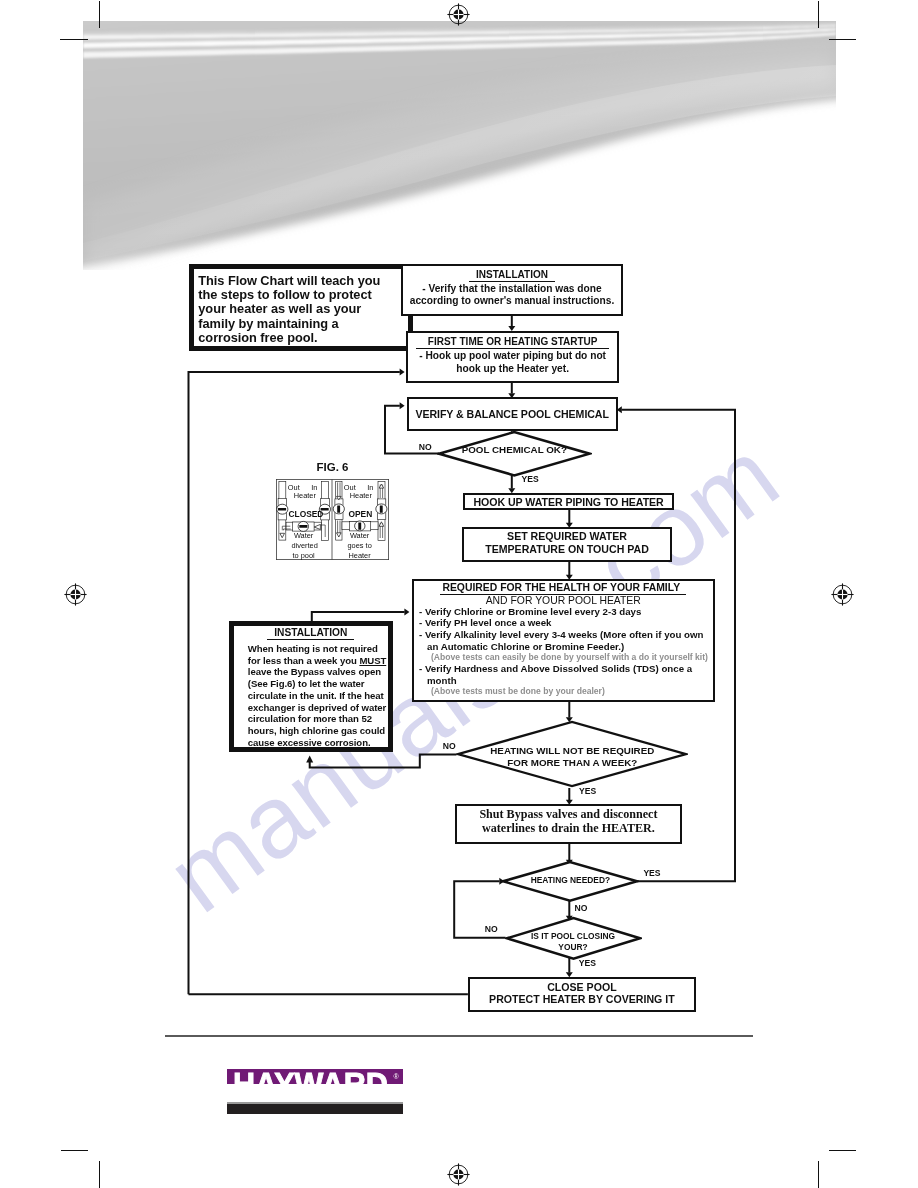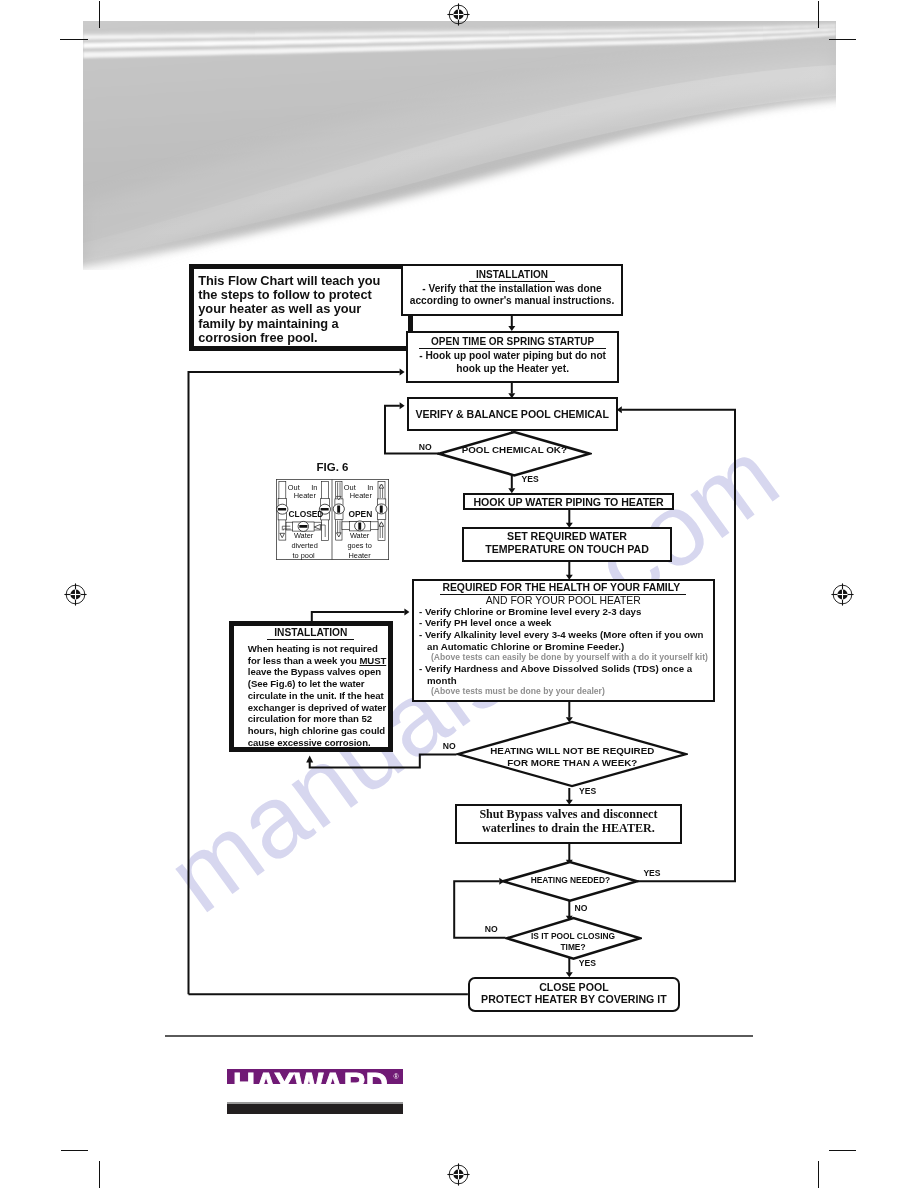--- a/index.html
+++ b/index.html
@@ -328,21 +328,21 @@
 
   <div class="fbox" style="left:400.9px;top:264px;width:222.2px;height:52.3px;">
     <div class="bxtitle"><span class="ul">INSTALLATION</span></div>
     <div class="bxbody ctr">
       <div>- Verify that the installation was done</div>
       <div>according to owner's manual instructions.</div>
     </div>
   </div>
 
   <div class="fbox" style="left:406.1px;top:331.1px;width:213.1px;height:51.7px;">
-    <div class="bxtitle"><span class="ul wide">OPEN TIME OR SPRING STARTUP</span></div>
+    <div class="bxtitle"><span class="ul wide">FIRST TIME OR HEATING STARTUP</span></div>
     <div class="bxbody ctr">
       <div>- Hook up pool water piping but do not</div>
       <div>hook up the Heater yet.</div>
     </div>
   </div>
 
   <div class="fbox boxlabel" style="left:406.5px;top:397.2px;width:211.3px;height:34px;text-align:center;">
     <span>VERIFY &amp; BALANCE POOL CHEMICAL</span>
   </div>
 
@@ -387,21 +387,21 @@
     </div>
   </div>
 
   <div class="fbox" style="left:454.7px;top:803.5px;width:227.5px;height:40.2px;">
     <div class="bxbody ctr bold3">
       <div>Shut Bypass valves and disconnect</div>
       <div>waterlines to drain the HEATER.</div>
     </div>
   </div>
 
-  <div class="fbox" style="left:467.9px;top:977px;width:212px;height:34.8px;border-radius:7px;">
+  <div class="fbox" style="left:467.9px;top:977px;width:228px;height:34.8px;">
     <div class="bxbody ctr bold2">
       <div>CLOSE POOL</div>
       <div>PROTECT HEATER BY COVERING IT</div>
     </div>
   </div>
 
   <svg class="abs" style="left:437px;top:430.4px;width:154.6px;height:47.4px;" viewBox="0 0 154.6 47.4">
     <polygon points="2,23.7 77.3,2 152.6,23.7 77.3,45.4" fill="#fff" stroke="#111" stroke-width="2.5" stroke-linejoin="miter"></polygon>
   </svg>
   <div class="dlabel" style="left:437px;top:444px;width:154.6px;">POOL CHEMICAL OK?</div>
@@ -417,21 +417,21 @@
   <svg class="abs" style="left:501.4px;top:860.1px;width:138px;height:42.6px;" viewBox="0 0 138 42.6">
     <polygon points="2,21.3 69,2 136,21.3 69,40.6" fill="#fff" stroke="#111" stroke-width="2.5" stroke-linejoin="miter"></polygon>
   </svg>
   <div class="dlabel sm" style="left:501.4px;top:875.3px;width:138px;">HEATING NEEDED?</div>
 
   <svg class="abs" style="left:504.5px;top:915.5px;width:137px;height:44.6px;" viewBox="0 0 137 44.6">
     <polygon points="2,22.3 68.5,2 135,22.3 68.5,42.6" fill="#fff" stroke="#111" stroke-width="2.5" stroke-linejoin="miter"></polygon>
   </svg>
   <div class="dlabel sm" style="left:504.5px;top:931px;width:137px;">
     <div>IS IT POOL CLOSING</div>
-    <div>TIME?</div>
+    <div>YOUR?</div>
   </div>
 
   <div class="elab" style="left:418.7px;top:443.3px;">NO</div>
   <div class="elab" style="left:521.6px;top:475.2px;">YES</div>
   <div class="elab" style="left:442.8px;top:741.9px;">NO</div>
   <div class="elab" style="left:579.1px;top:786.8px;">YES</div>
   <div class="elab" style="left:643.4px;top:868.9px;">YES</div>
   <div class="elab" style="left:574.6px;top:903.5px;">NO</div>
   <div class="elab" style="left:484.8px;top:925.3px;">NO</div>
   <div class="elab" style="left:578.8px;top:958.7px;">YES</div>

